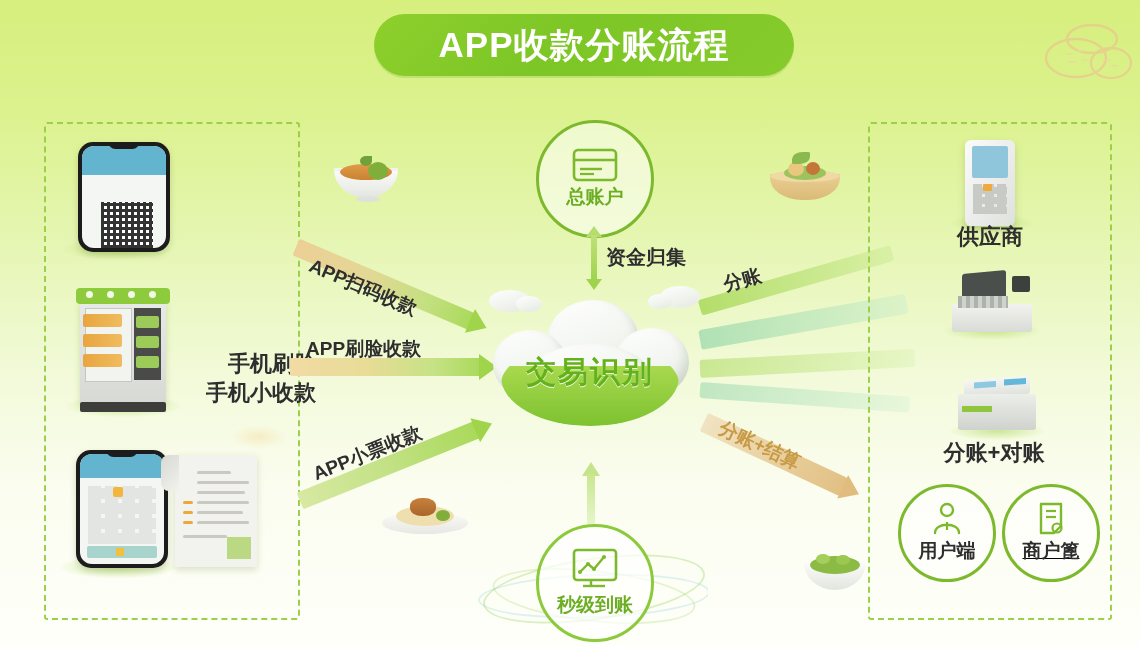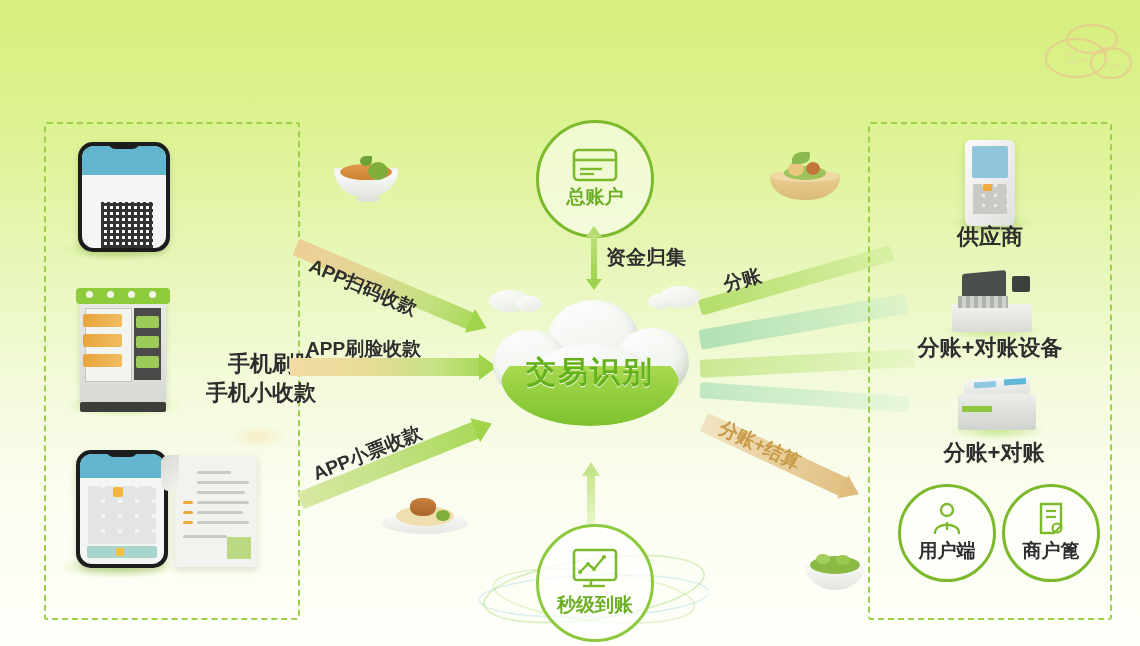--- a/index.html
+++ b/index.html
@@ -145,20 +145,23 @@
   
   .food{position:absolute;}
   
   #buns{position:absolute;right:8px;top:18px;width:92px;height:66px;opacity:.75;}
 </style>
 </head>
 <body>
 
 <div id="stage">
 
+  <div id="title-pill">
+    <span>APP收款分账流程</span>
+  </div>
 
   <svg id="buns" viewBox="0 0 92 66">
     <ellipse cx="36" cy="40" rx="30" ry="19" fill="none" stroke="#e9c98e" stroke-width="2.4"></ellipse>
     <ellipse cx="52" cy="21" rx="25" ry="14" fill="none" stroke="#e9c98e" stroke-width="2.4"></ellipse>
     <ellipse cx="71" cy="45" rx="20" ry="15" fill="none" stroke="#e9c98e" stroke-width="2.4"></ellipse>
     <g stroke="#edd4a4" stroke-width="1.6" stroke-linecap="round">
       <line x1="26" y1="36" x2="32" y2="36"></line>
         <line x1="38" y1="33" x2="44" y2="33"></line>
       <line x1="29" y1="44" x2="36" y2="44"></line>
         <line x1="42" y1="42" x2="48" y2="42"></line>
@@ -333,42 +336,41 @@
   </div>
   <div class="lbl" style="left:908px;top:222px;width:164px;">供应商</div>
 
   <div class="shadow-oval" style="left:944px;top:322px;width:96px;height:18px;"></div>
   <div id="reg">
     <div class="scr"></div>
     <div class="pr"></div>
     <div class="base"></div>
     <div class="kb"></div>
   </div>
-  <div class="lbl" style="left:898px;top:333px;width:184px;">分账+对账设备</div>
 
   <div class="shadow-oval" style="left:950px;top:422px;width:94px;height:18px;"></div>
   <div id="prn">
     <div class="t">
       <div class="s1"></div>
         <div class="s2"></div>
     </div>
     <div class="b"></div>
     <div class="g"></div>
   </div>
   <div class="lbl" style="left:910px;top:438px;width:168px;">分账+对账</div>
 
   <div class="circle-node dark" style="left:898px;top:484px;width:92px;height:92px;">
     <svg width="32" height="34" viewBox="0 0 32 34">
       <circle cx="16" cy="8" r="6" fill="none" stroke="#7cb92c" stroke-width="2.4"></circle>
       <path d="M4 31 C4 20 28 20 28 31" fill="none" stroke="#7cb92c" stroke-width="2.4" stroke-linecap="round"></path>
       <line x1="16" y1="20" x2="16" y2="28" stroke="#7cb92c" stroke-width="2.2"></line>
     </svg>
     <div class="cn-label">用户端</div>
   </div>
-  <div class="circle-node dark" style="left:1002px;top:484px;width:92px;height:92px;">
+  <div class="circle-node dark" style="left:1002px;top:484px;width:92px;height:92px;text-decoration:underline;">
     <svg width="30" height="34" viewBox="0 0 30 34">
       <path d="M5 2 H25 V24 L18 31 H5 Z" fill="none" stroke="#7cb92c" stroke-width="2.4" stroke-linejoin="round"></path>
       <line x1="10" y1="9" x2="20" y2="9" stroke="#7cb92c" stroke-width="2.2"></line>
       <line x1="10" y1="15" x2="20" y2="15" stroke="#7cb92c" stroke-width="2.2"></line>
       <circle cx="21" cy="26" r="4.5" fill="none" stroke="#7cb92c" stroke-width="2.2"></circle>
     </svg>
     <div class="cn-label">商户篦</div>
   </div>
 
   <div class="food" style="left:330px;top:150px;width:72px;height:54px;">

